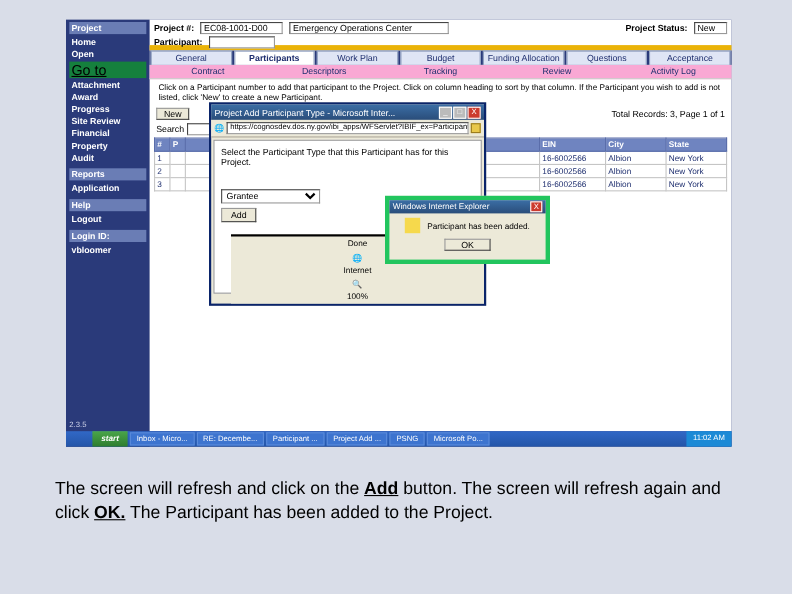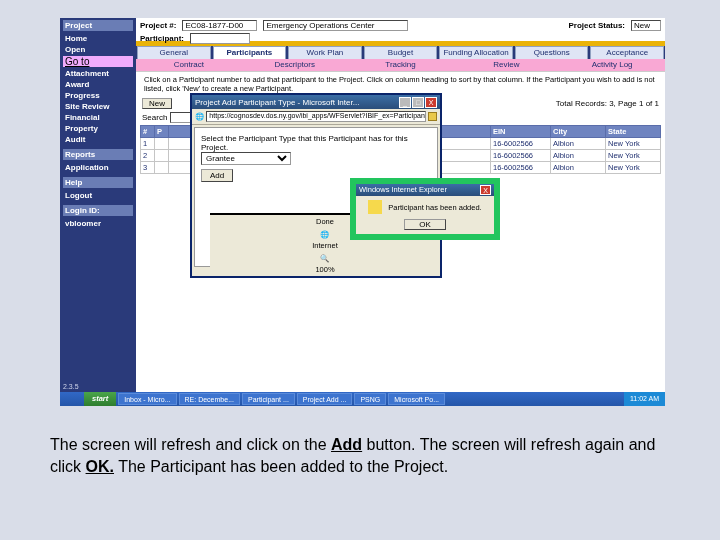--- a/index.html
+++ b/index.html
@@ -6,21 +6,21 @@
   body { width: 720px; height: 540px; background: #d9dde8; font-family: Arial, sans-serif; font-size: 9px; overflow: hidden; }
   .canvas { width: 720px; height: 540px; position: relative; }
   .screenshot { position: absolute; left: 60px; top: 18px; width: 605px; height: 388px; background: #2a3a7a; }
   .header-area { position: absolute; left: 76px; top: 0; right: 0; height: 28px; background: #fff; border-bottom: 5px solid #eab308; padding: 1px 4px; }
   .header-row { display:flex; gap:6px; font-size: 8px; align-items:center; height:13px;}
   .label-strong { font-weight: bold; }
   .inp { border:1px inset #999; background:#fff; padding:0 2px; height:11px; font-size:8px; }
   .sidebar { position:absolute; left:0; top:0; width:76px; bottom:0; background:#2a3a7a; color:#fff; font-size:8px; padding:2px 3px; }
   .side-head { background:#6a7db5; padding:1px 2px; font-weight:bold; margin-bottom:2px; font-size:8px;}
   .side-item { padding:0 2px; font-weight:bold; line-height:11px; font-size:8px; cursor:pointer;}
-  .side-link { background:#f0abfc; color:#000; padding:0 2px; margin:1px 0; text-decoration:underline; font-size:10px;}
+  .side-link { background:#15803d; color:#000; padding:0 2px; margin:1px 0; text-decoration:underline; font-size:13px;}
   .main-area { position:absolute; left:76px; top:28px; right:0; bottom:14px; background:#fff; }
   .tab-row { display:flex; height:13px; background:#2a3a7a; font-size:8px; }
   .tab { flex:1; background:#dfe5f5; border:1px solid #90a0c0; border-bottom:none; text-align:center; line-height:12px; margin:0 1px; cursor:pointer; color:#1f2f6f;}
   .tab.active { background:#fff; font-weight:bold; }
   .sub-tab-row { display:flex; height:13px; background:#f9a8d4; font-size:8px; border-bottom:1px solid #ccc;}
   .sub-tab { flex:1; text-align:center; line-height:12px; color:#1f2f6f; cursor:pointer;}
   .instruction { font-size:7.5px; padding:3px 8px; color:#000; line-height:9px;}
   .pager-row { display:flex; justify-content:space-between; align-items:center; padding:2px 6px; font-size:8px; height:14px; }
   .pager-buttons span { display:inline-block; width:10px; height:10px; border:1px solid #999; text-align:center; line-height:10px; margin:0 1px; font-size:7px; background:#eee;}
   .table-hold { padding:0 4px; }
@@ -29,23 +29,23 @@
   td { border:1px solid #c5c5c5; padding:1px 2px; height:11px; color:#1f2f6f;}
   .popup { position:absolute; width:252px; height:185px; left:130px; top:75px; background:#ece9d8; border:2px solid #0a246a; }
   .popup-title { background:linear-gradient(#3b6ea5,#2a4d7a); color:#fff; font-size:8px; padding:1px 3px; display:flex; justify-content:space-between; align-items:center; height:14px;}
   .popup-title .controls { display:flex; gap:1px;}
   .winbtn { width:12px; height:11px; background:#bbb; border:1px solid #fff; font-size:7px; text-align:center; line-height:9px; cursor:pointer;}
   .winbtn.close { background:#cc3b2e; color:#fff;}
   .ie-bar { background:#ece9d8; border-bottom:1px solid #aca899; padding:2px 3px; font-size:7.5px; display:flex; align-items:center; gap:2px;}
   .ie-url { flex:1; border:1px inset #999; background:#fff; padding:0 2px; height:11px; font-size:7px; overflow:hidden; white-space:nowrap;}
   .lock-icon { width:9px; height:9px; background:#e9c84a; border:1px solid #9b7c1e;}
   .popup-body { background:#fff; border:1px solid #999; margin:2px; height:140px; padding:6px; font-size:8px;}
-  .select { border:1px inset #999; background:#fff; font-size:8px; height:13px; margin-top:0; width:90px;}
+  .select { border:1px inset #999; background:#fff; font-size:8px; height:13px; margin-top:20px; width:90px;}
   .btn { border:1px outset #999; background:#ece9d8; font-size:8px; padding:1px 8px; margin-top:4px; cursor:pointer;}
-  .alert { position:absolute; width:150px; height:62px; left:290px; top:160px; background:#ece9d8; border:6px solid #22c55e;}
+  .alert { position:absolute; width:150px; height:62px; left:290px; top:160px; background:#ece9d8; border:4px solid #22c55e;}
   .alert-title { background:linear-gradient(#3b6ea5,#2a4d7a); color:#fff; font-size:7.5px; padding:1px 3px; display:flex; justify-content:space-between; height:12px;}
   .alert-body { padding:4px; font-size:7.5px; display:flex; flex-direction:column; align-items:center; gap:3px;}
   .alert-row { display:flex; gap:6px; align-items:center;}
   .warn-icon { width:14px; height:14px; background:#f6d94c; position:relative;}
   .taskbar { position:absolute; bottom:0; left:0; right:0; height:14px; background:linear-gradient(#3168c6,#2455a8); display:flex; align-items:center; font-size:7.5px; color:#fff;padding-left:24px;}
   .startbtn { background:linear-gradient(#4aa54a,#2e7d2e); padding:0 8px; height:14px; line-height:14px; font-weight:bold; font-style:italic; cursor:pointer;}
   .task-item { background:#3d74cf; border:1px solid #5a8bda; margin-left:2px; padding:0 5px; height:12px; line-height:12px; cursor:pointer; font-size:7px; white-space:nowrap; overflow:hidden; max-width:70px;}
   .tray { margin-left:auto; background:#1c8ad6; padding:0 6px; height:14px; line-height:14px; font-size:7px;}
   .caption { position:absolute; left:50px; top:434px; width:620px; font-size:16px; line-height:22px; color:#000; font-family: Arial, sans-serif;}
   .caption .u { text-decoration:underline;}
@@ -74,21 +74,21 @@
       <div class="side-head" style="margin-top:4px;">Help</div>
       <div class="side-item">Logout</div>
       <div class="side-head" style="margin-top:4px;">Login ID:</div>
       <div class="side-item">vbloomer</div>
       <div class="ver">2.3.5</div>
     </div>
 
     <div class="header-area">
       <div class="header-row">
         <span class="label-strong">Project #:</span>
-        <span class="inp" style="width:75px;">EC08-1877-D00</span>
+        <span class="inp" style="width:75px;">EC08-1001-D00</span>
         <span class="inp" style="width:145px;">Emergency Operations Center</span>
         <span style="flex:1"></span>
         <span class="label-strong">Project Status:</span>
         <span class="inp" style="width:30px;">New</span>
       </div>
       <div class="header-row">
         <span class="label-strong">Participant:</span>
         <span class="inp" style="width:60px;"></span>
       </div>
     </div>

